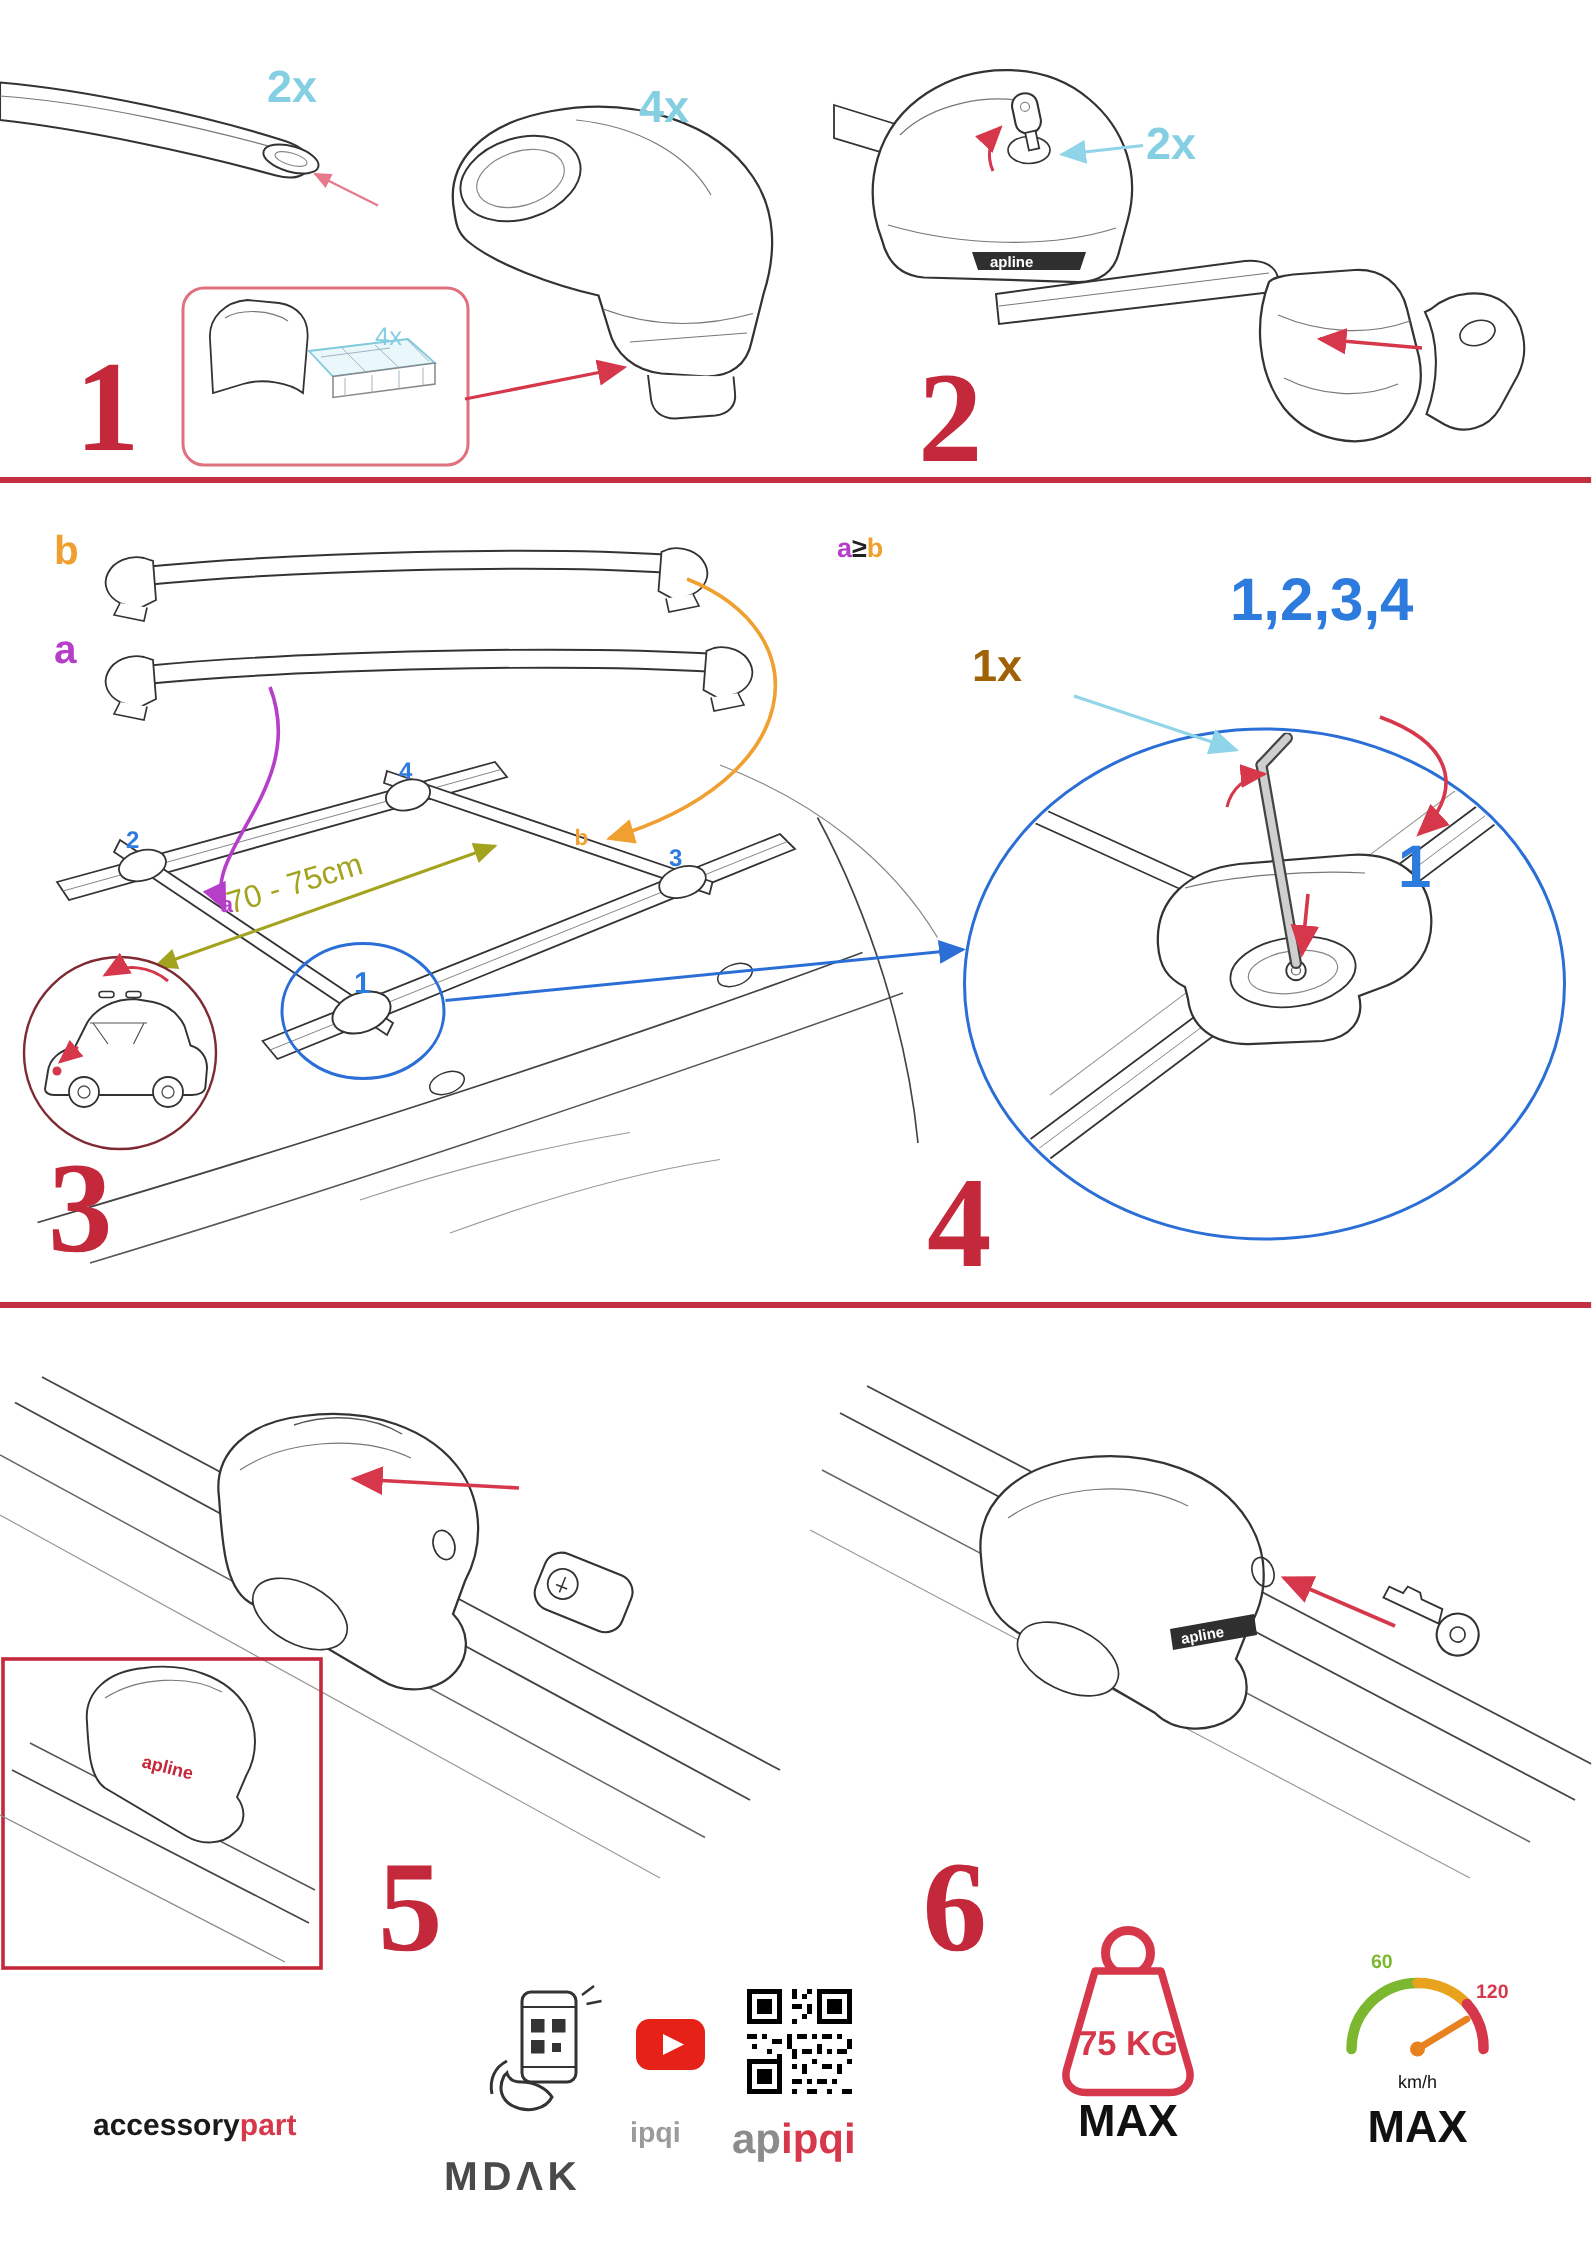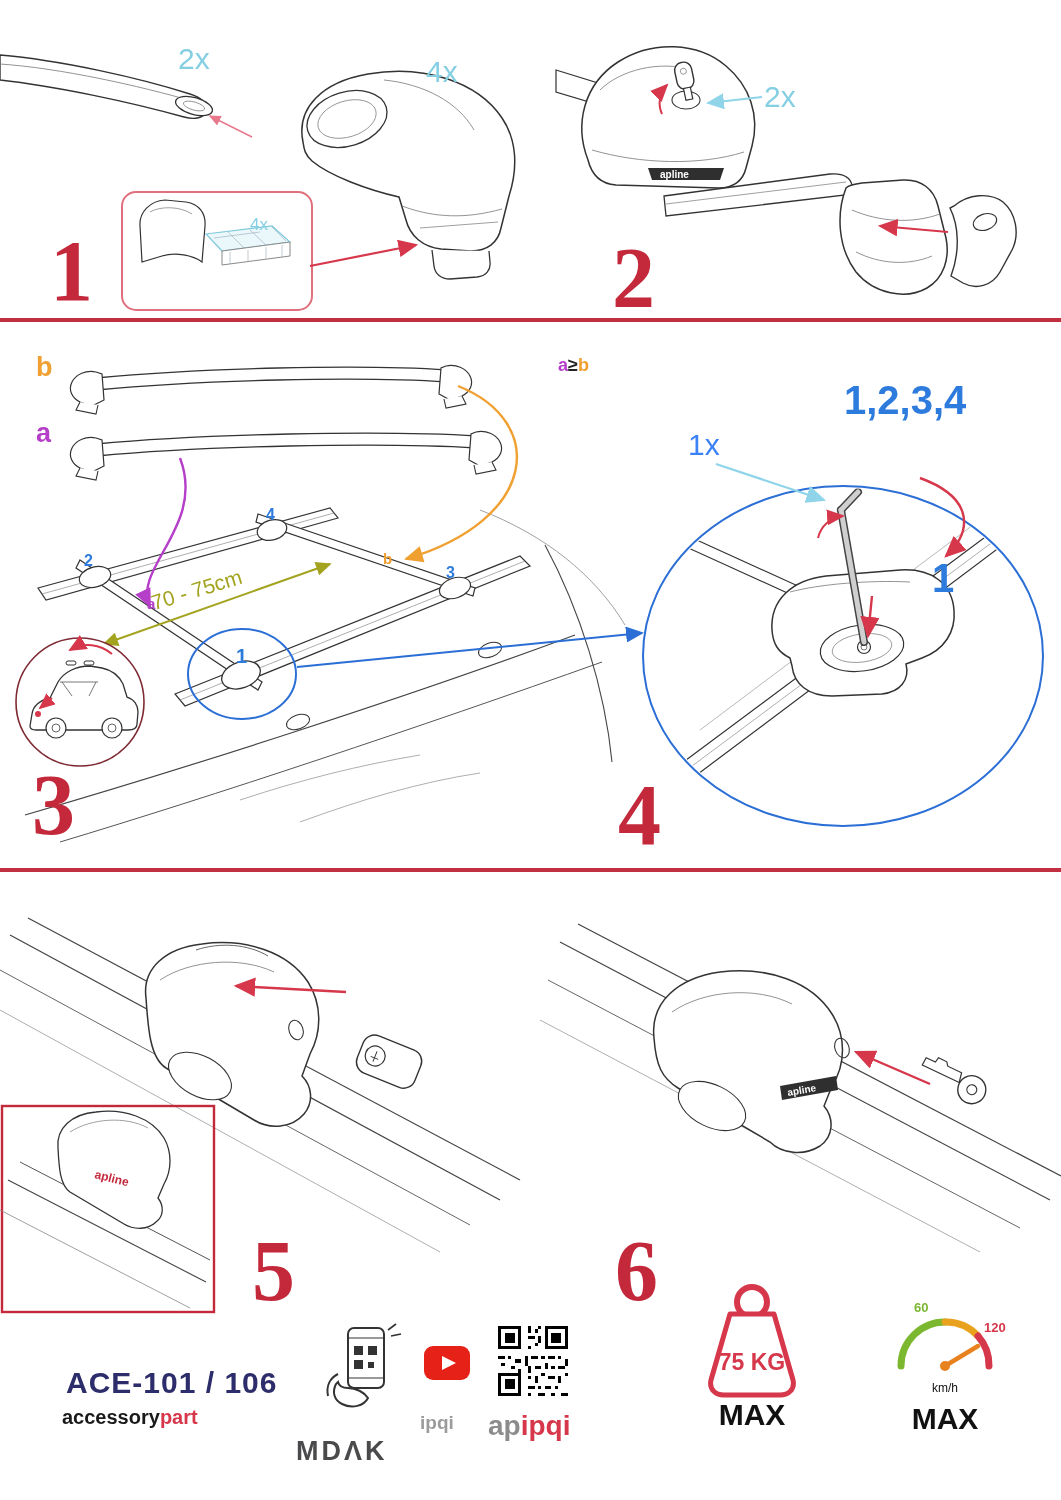--- a/index.html
+++ b/index.html
@@ -4,21 +4,21 @@
 <style>
   *{margin:0;padding:0;box-sizing:border-box}
   html,body{background:#fff}
   .page{position:relative;width:1061px;height:1500px;background:#fff;overflow:hidden;
         font-family:"Liberation Sans",sans-serif}
   svg{position:absolute;overflow:visible}
   svg text{font-family:"Liberation Sans",sans-serif}
   .divider{position:absolute;left:0;width:1061px;height:4px;background:#C22F40}
   .step-num{position:absolute;font-family:"Liberation Serif",serif;font-weight:700;
             font-size:86px;line-height:1;color:#C4293B}
-  .qty{position:absolute;color:#85CFE3;font-size:30px;font-weight:400}
+  .qty{position:absolute;color:#85CFE3;font-size:30px;font-weight:700}
   .lbl{position:absolute;font-weight:700}
   .orange{color:#F0A030}.purple{color:#B53FC9}.blue{color:#2E7BDE}
   .roof-lbl{position:absolute;font-weight:700;font-size:16px}
   .measure{position:absolute;color:#A3A31F;font-size:21px;font-weight:500;
            transform:rotate(-17deg);white-space:nowrap}
   .cond{position:absolute;font-size:18px;font-weight:700}
   .seq{position:absolute;font-size:40px;font-weight:700;color:#2E7BDE}
   .model{position:absolute;font-size:30px;font-weight:700;color:#2D2D6B;letter-spacing:1px}
   .brand{position:absolute;font-size:20px;font-weight:700;color:#1a1a1a}
   .brand .red{color:#D6374B}
@@ -238,22 +238,22 @@
   <div class="roof-lbl blue" style="left:266px;top:506px">4</div>
   <div class="roof-lbl blue" style="left:446px;top:564px">3</div>
   <div class="roof-lbl orange" style="left:383px;top:550px;font-size:15px">b</div>
   <div class="roof-lbl purple" style="left:147px;top:595px;font-size:15px">a</div>
   <div class="roof-lbl blue" style="left:236px;top:645px;font-size:20px">1</div>
   <div class="measure" style="left:150px;top:578px">70 - 75cm</div>
 
   <div class="cond" style="left:558px;top:355px">
     <span class="purple">a</span><span style="color:#222">≥</span><span class="orange">b</span>
   </div>
-  <div class="seq" style="left:844px;top:378px">1,2,3,4</div>
-  <div class="qty" style="left:688px;top:428px;color:#3b82f6">1x</div>
+  <div class="seq" style="left:820px;top:378px">1,2,3,4</div>
+  <div class="qty" style="left:648px;top:428px;color:#a16207">1x</div>
   <div class="seq" style="left:932px;top:556px">1</div>
 
   <div class="step-num" style="left:32px;top:762px">3</div>
   <div class="step-num" style="left:618px;top:772px">4</div>
 
   <div class="divider" style="top:868px"></div>
 
   <svg style="left:0;top:880px" width="1061" height="470" viewBox="0 0 1061 470">
     <defs>
       <marker id="s3red" viewBox="0 0 10 8" markerWidth="10" markerHeight="8" refX="8" refY="4" orient="auto-start-reverse">
@@ -303,21 +303,20 @@
         <circle cx="972" cy="208" r="14" fill="#fff" stroke="#333" stroke-width="1.4"></circle>
         <circle cx="972" cy="208" r="5" fill="#fff" stroke="#333" stroke-width="1.1"></circle>
         <path d="M958,204 L918,196 L920,188 L930,190 L932,185 L941,187 L943,191 L958,194 Z" fill="#fff" stroke="#333" stroke-width="1.2"></path>
       </g>
     </g>
   </svg>
 
   <div class="step-num" style="left:252px;top:1228px">5</div>
   <div class="step-num" style="left:615px;top:1228px">6</div>
 
-  <div class="model" style="left:66px;top:1366px">ACE-101 / 106</div>
   <div class="brand" style="left:62px;top:1406px">
     <span>accessory</span><span class="red">part</span>
   </div>
 
   <svg style="left:322px;top:1322px" width="84" height="88" viewBox="0 0 84 88">
     <rect x="26" y="6" width="36" height="60" rx="6" fill="#fff" stroke="#333" stroke-width="2"></rect>
     <line x1="26" y1="16" x2="62" y2="16" stroke="#333" stroke-width="1.2"></line>
     <line x1="26" y1="56" x2="62" y2="56" stroke="#333" stroke-width="1.2"></line>
     <rect x="32" y="24" width="9" height="9" fill="#333"></rect>
     <rect x="46" y="24" width="9" height="9" fill="#333"></rect>

